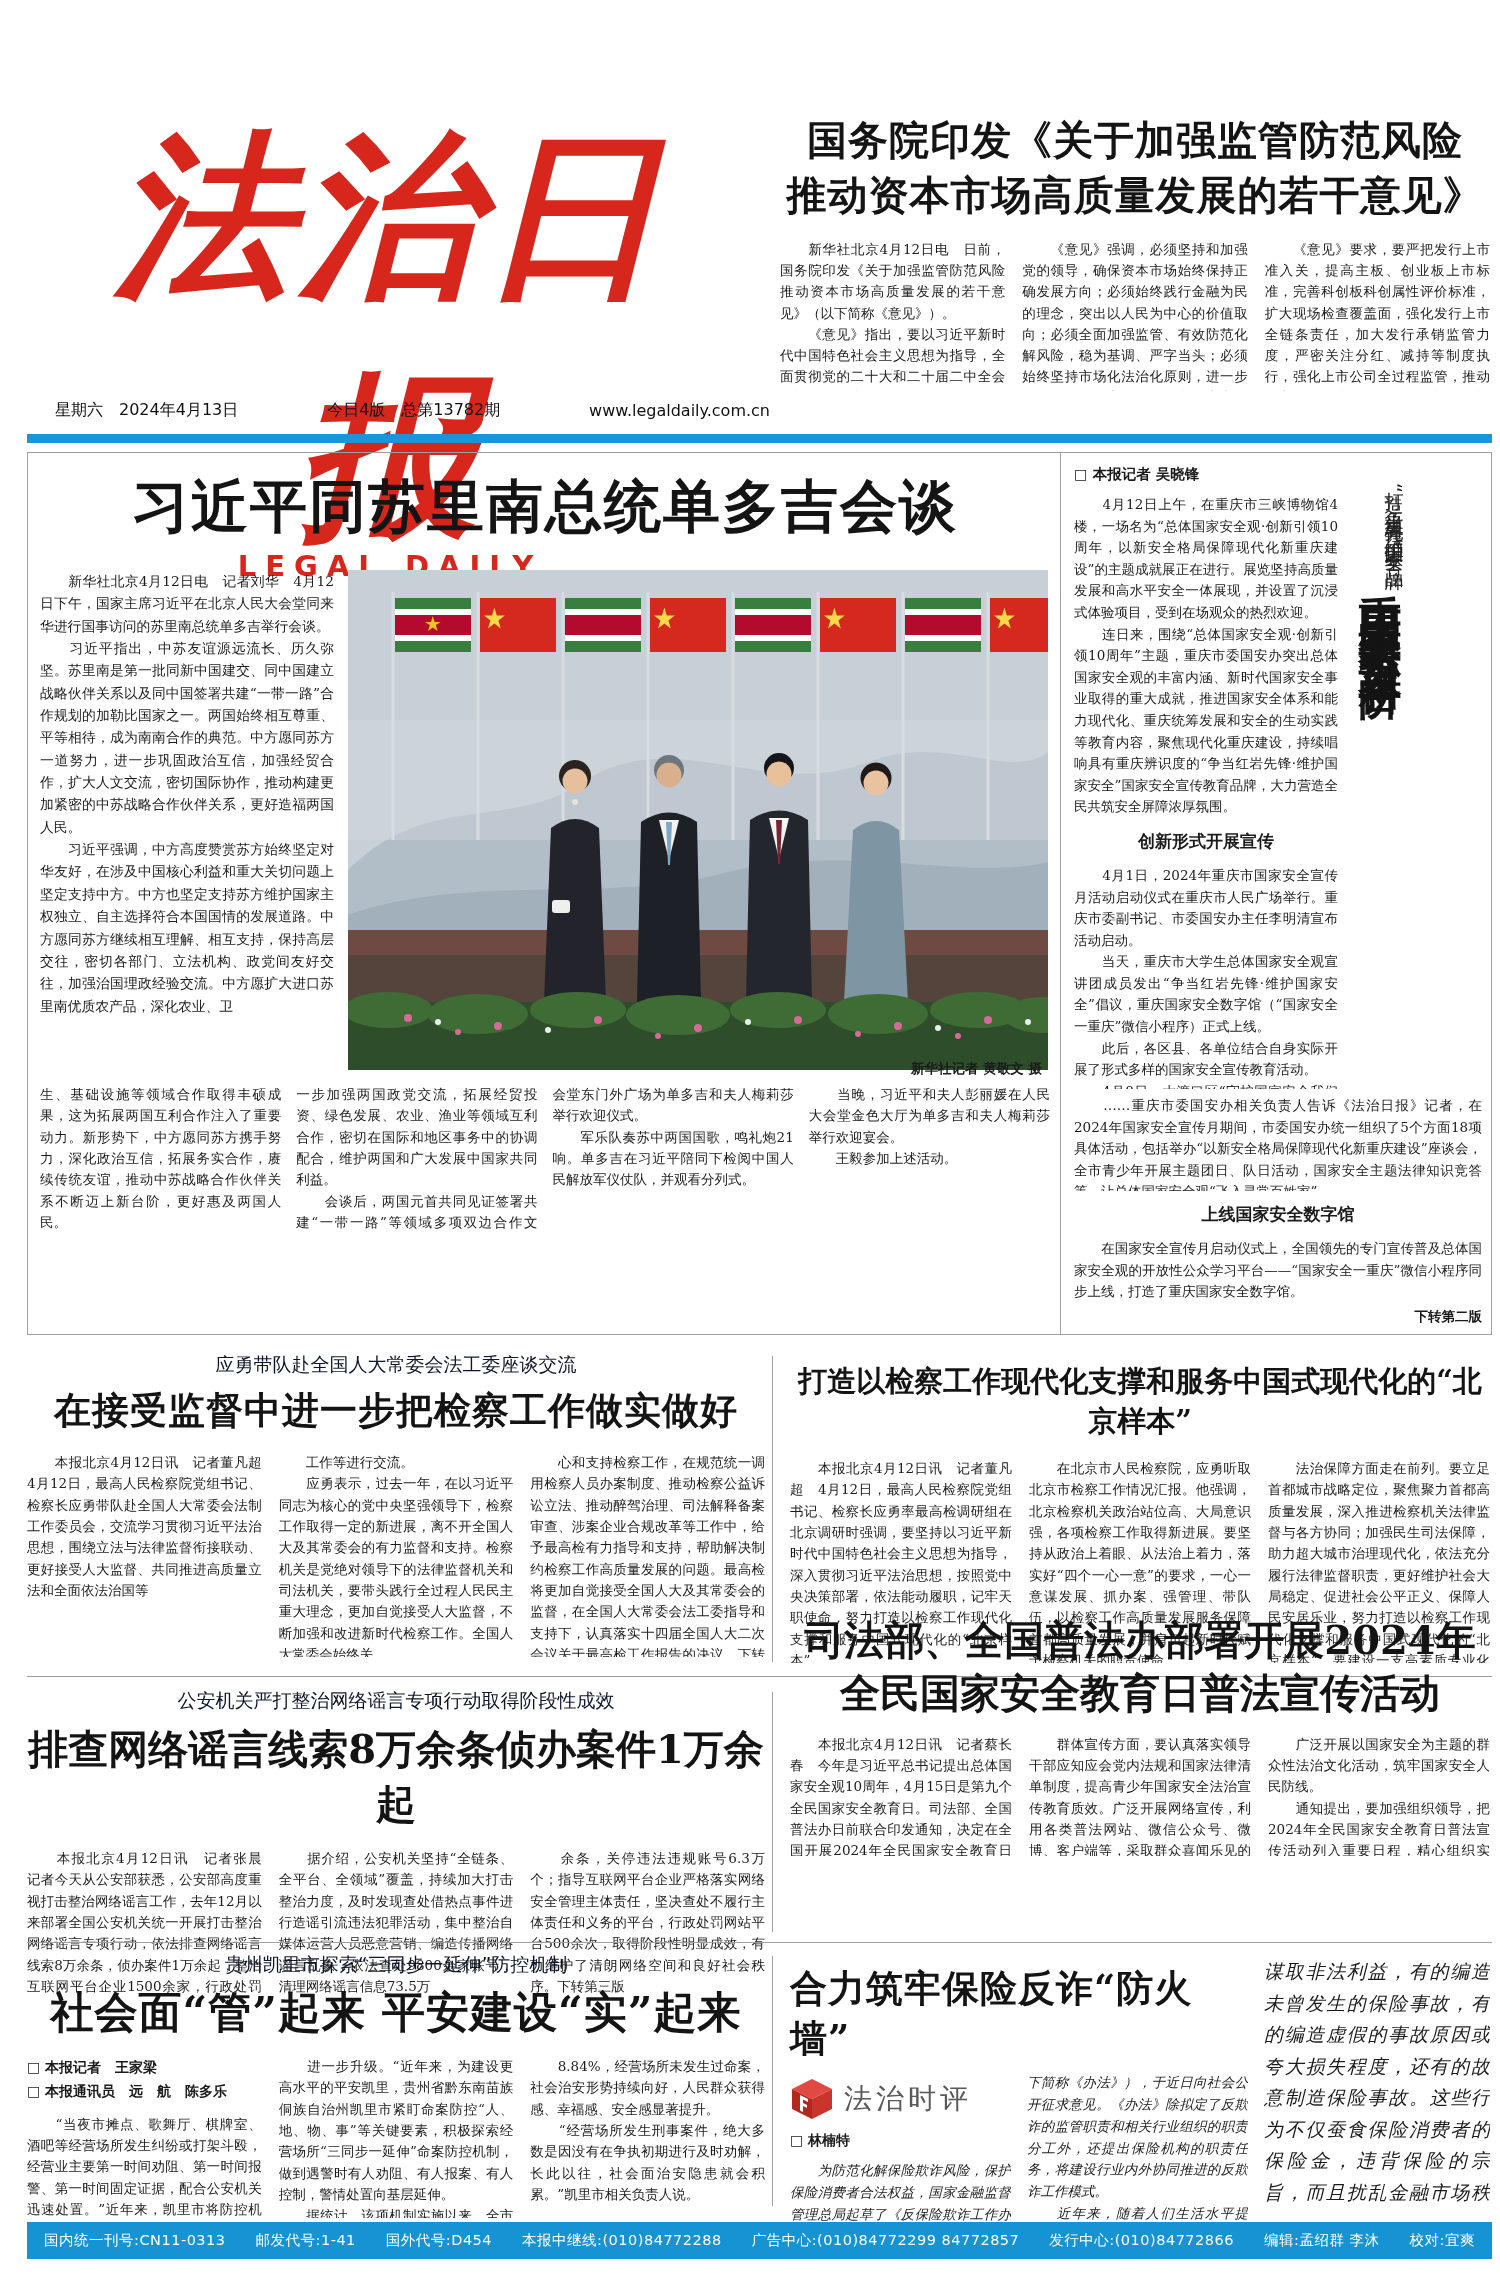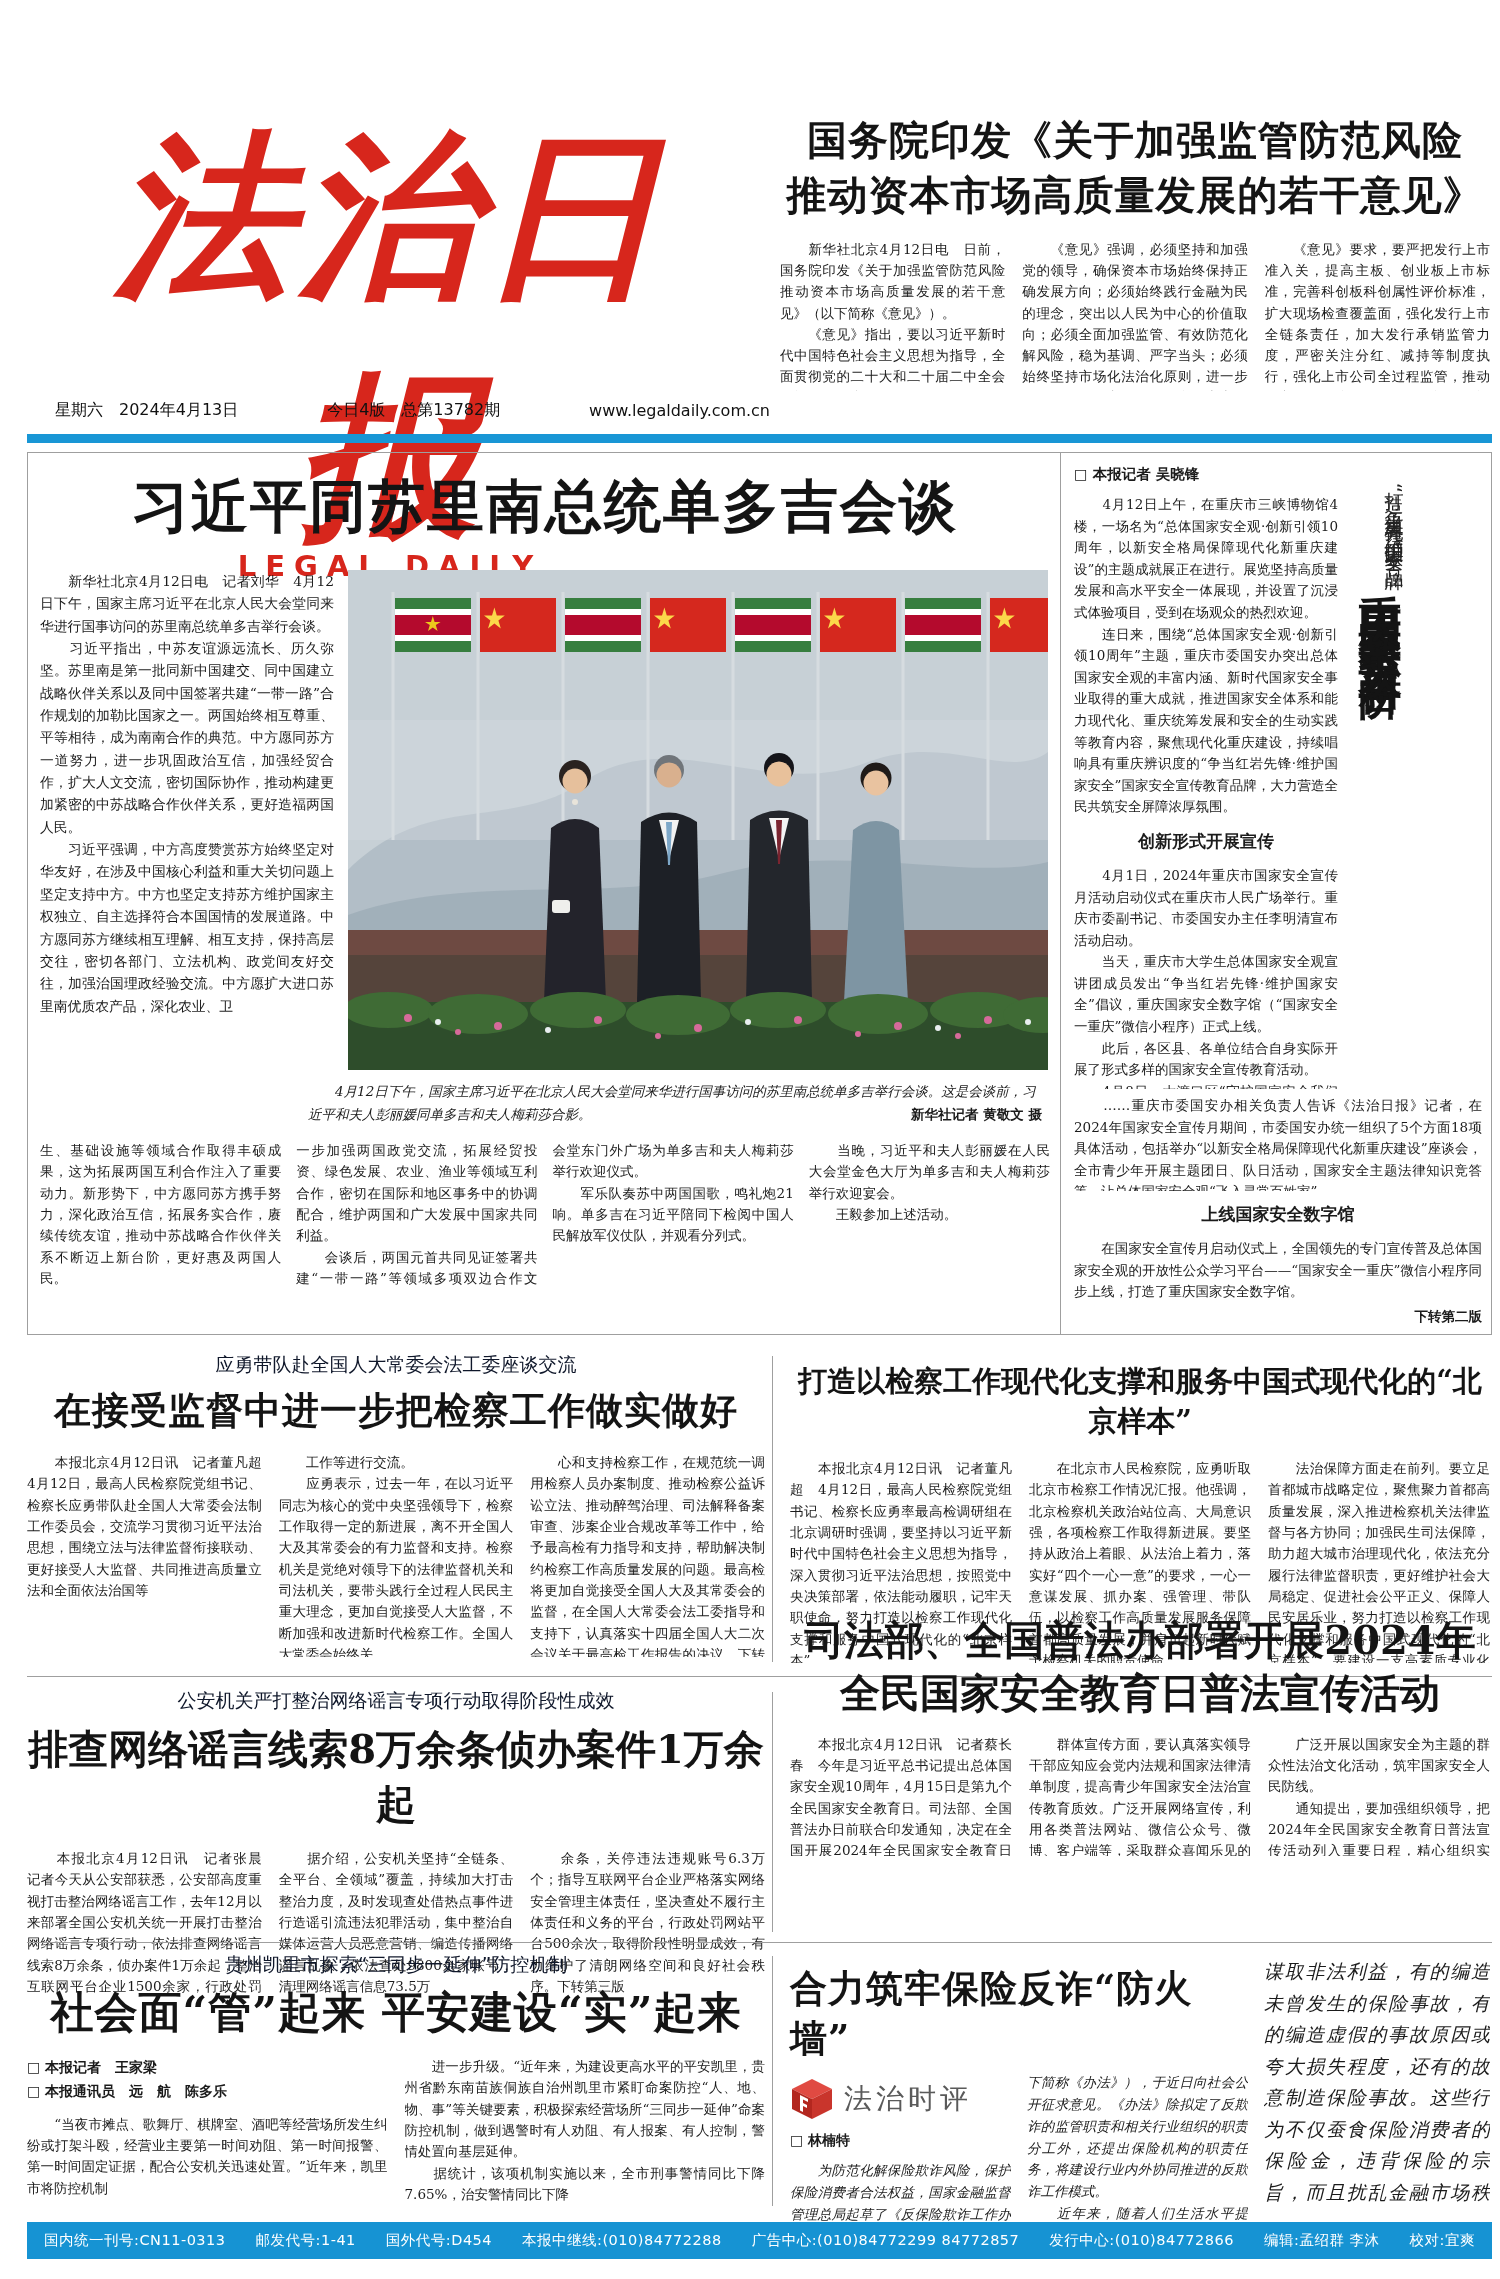--- a/index.html
+++ b/index.html
@@ -277,21 +277,20 @@
                 <circle cx="200" cy="460" r="3"></circle>
                 <circle cx="400" cy="452" r="3"></circle>
               <circle cx="590" cy="458" r="3"></circle>
                 <circle cx="680" cy="452" r="3"></circle>
             </g>
           </svg>
         </div>
       </div>
 
       <div class="caption">
-        <span class="prewrap">　　4月12日下午，国家主席习近平在北京人民大会堂同来华进行国事访问的苏里南总统单多吉举行会谈。这是会谈前，习近平和夫人彭丽媛同单多吉和夫人梅莉莎合影。</span>
         <span class="credit">新华社记者 黄敬文 摄</span>
       </div>
 
       <div class="lead-bottom">
         <div class="col prewrap just clip">生、基础设施等领域合作取得丰硕成果，这为拓展两国互利合作注入了重要动力。新形势下，中方愿同苏方携手努力，深化政治互信，拓展务实合作，赓续传统友谊，推动中苏战略合作伙伴关系不断迈上新台阶，更好惠及两国人民。</div>
         <div class="col prewrap just clip">一步加强两国政党交流，拓展经贸投资、绿色发展、农业、渔业等领域互利合作，密切在国际和地区事务中的协调配合，维护两国和广大发展中国家共同利益。
 　　会谈后，两国元首共同见证签署共建“一带一路”等领域多项双边合作文件。
 　　双方发表《中华人民共和国和苏里南共和国联合新闻公报》。</div>
         <div class="col prewrap just clip">会堂东门外广场为单多吉和夫人梅莉莎举行欢迎仪式。
 　　军乐队奏苏中两国国歌，鸣礼炮21响。单多吉在习近平陪同下检阅中国人民解放军仪仗队，并观看分列式。</div>
@@ -382,20 +381,22 @@
     <div class="kicker">贵州凯里市探索“三同步一延伸”防控机制</div>
     <div class="headline">社会面“管”起来 平安建设“实”起来</div>
     <div class="cols">
       <div class="col clip">
         <div class="gz-byline prewrap">□ 本报记者　王家梁
 □ 本报通讯员　远　航　陈多乐</div>
         <div class="prewrap just">　　“当夜市摊点、歌舞厅、棋牌室、酒吧等经营场所发生纠纷或打架斗殴，经营业主要第一时间劝阻、第一时间报警、第一时间固定证据，配合公安机关迅速处置。”近年来，凯里市将防控机制</div>
       </div>
       <div class="col prewrap just clip">　　进一步升级。“近年来，为建设更高水平的平安凯里，贵州省黔东南苗族侗族自治州凯里市紧盯命案防控“人、地、物、事”等关键要素，积极探索经营场所“三同步一延伸”命案防控机制，做到遇警时有人劝阻、有人报案、有人控制，警情处置向基层延伸。
 　　据统计，该项机制实施以来，全市刑事警情同比下降7.65%，治安警情同比下降</div>
+      <div class="col prewrap just clip">　　8.84%，经营场所未发生过命案，社会治安形势持续向好，人民群众获得感、幸福感、安全感显著提升。
+　　“经营场所发生刑事案件，绝大多数是因没有在争执初期进行及时劝解，长此以往，社会面治安隐患就会积累。”凯里市相关负责人说。</div>
     </div>
   </div>
 
   <div id="vr4" class="abs"></div>
 
   <div id="commentary" class="abs">
     <div class="cm-left">
       <div class="cm-head">合力筑牢保险反诈“防火墙”</div>
       <div class="cm-row">
         <div class="ccol">

